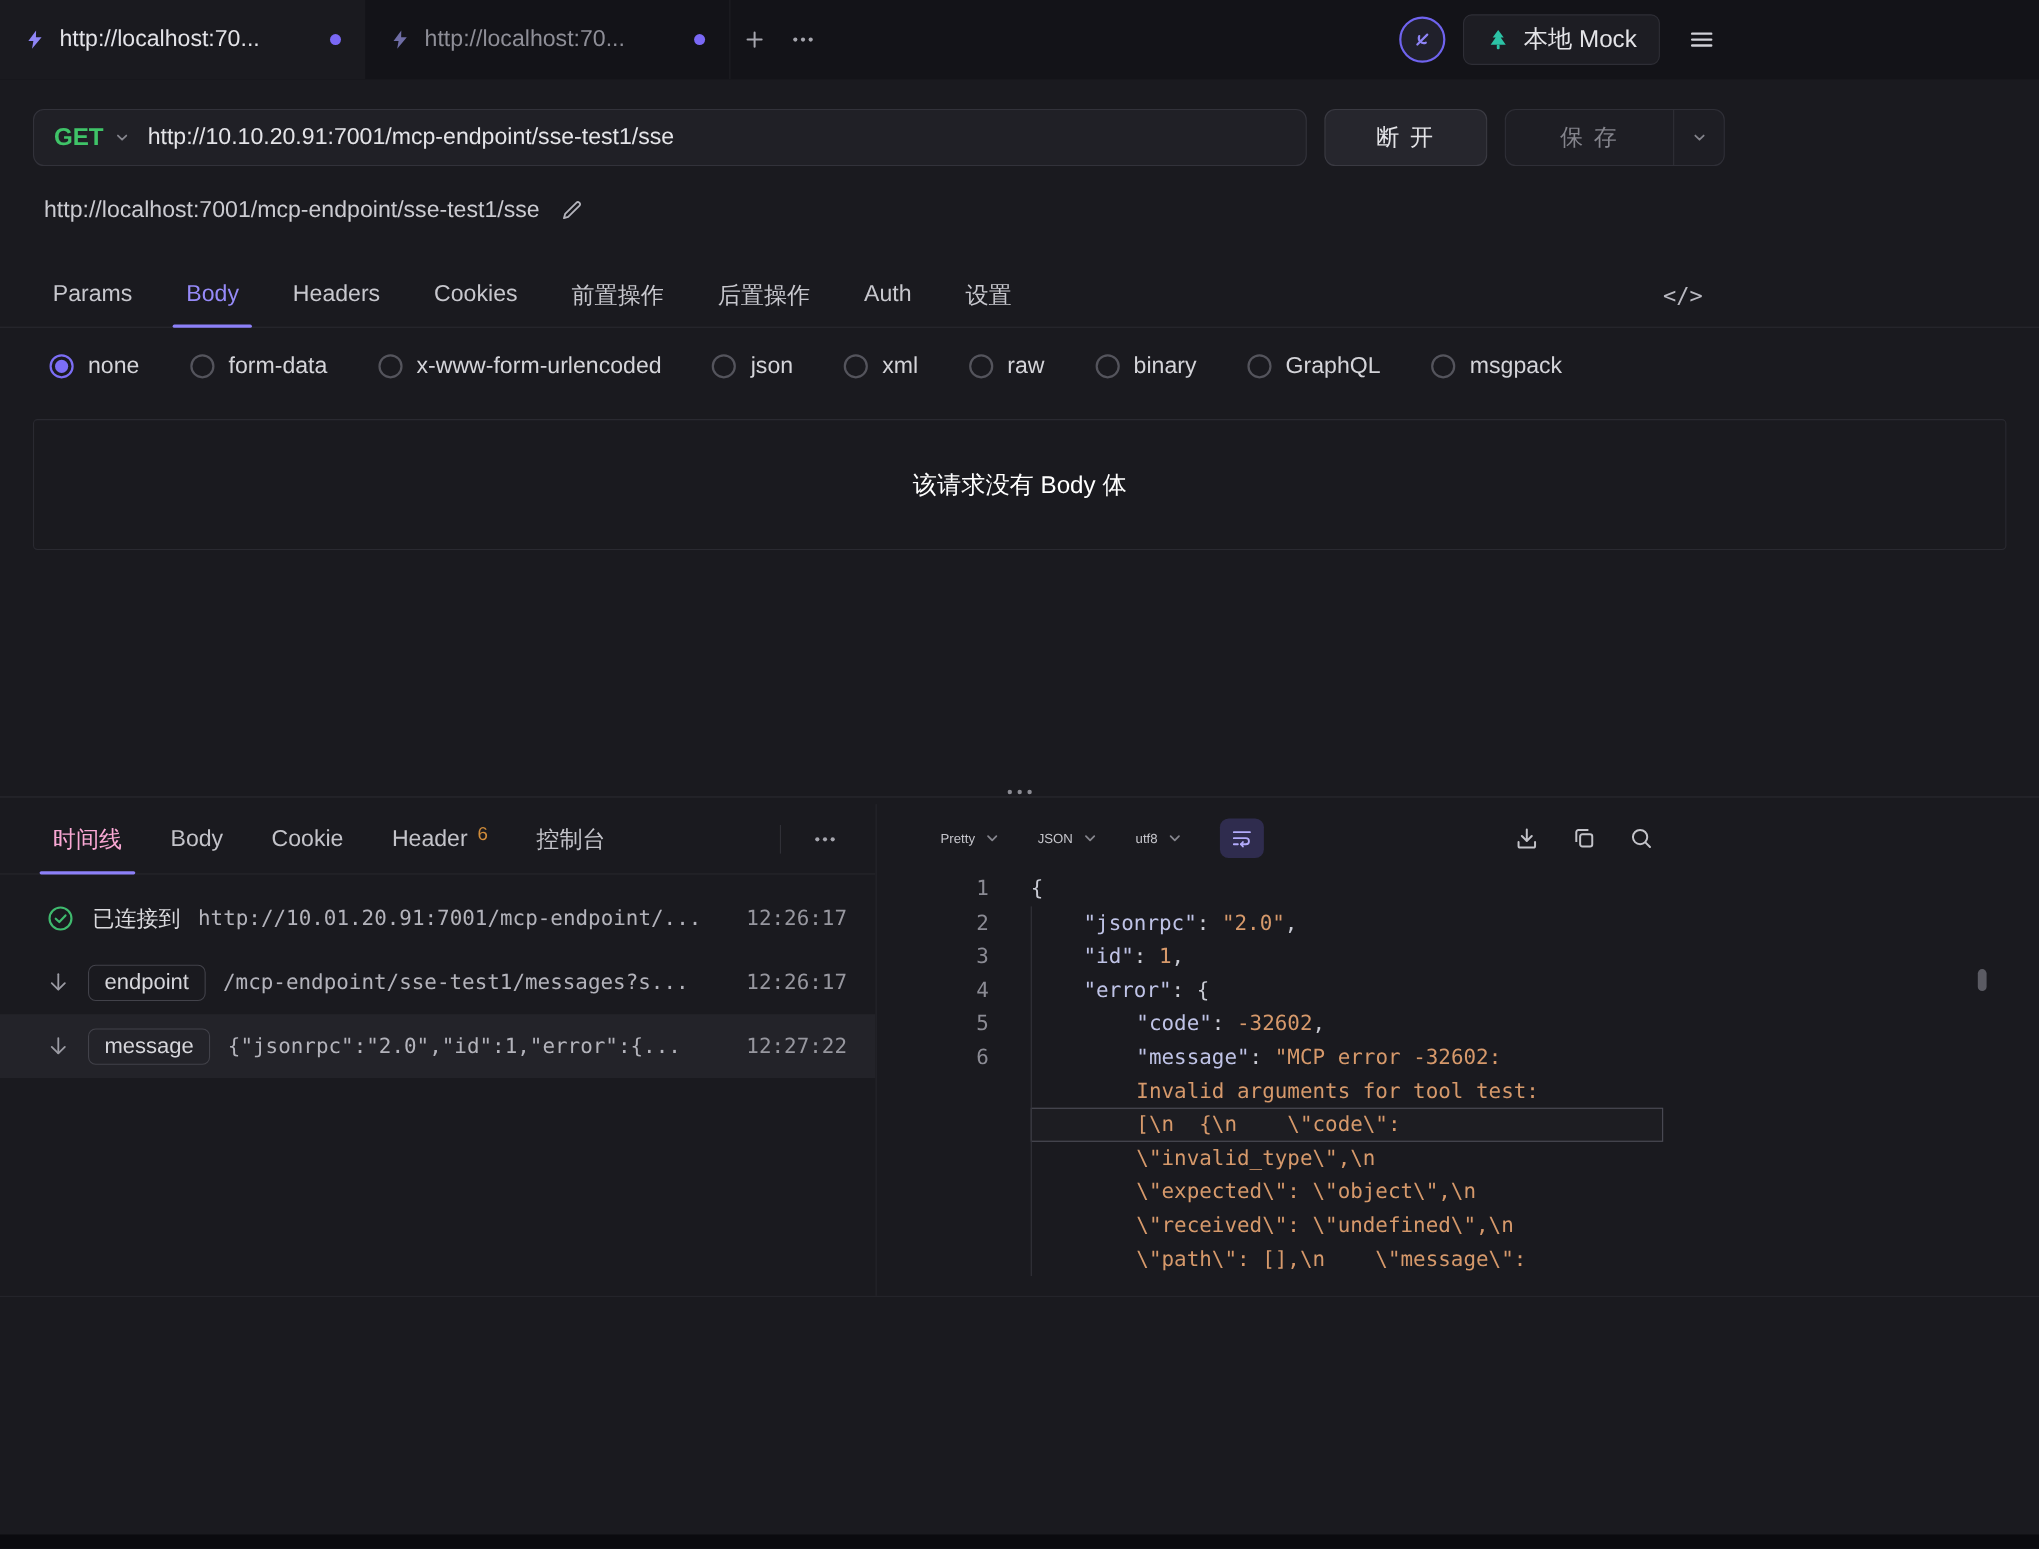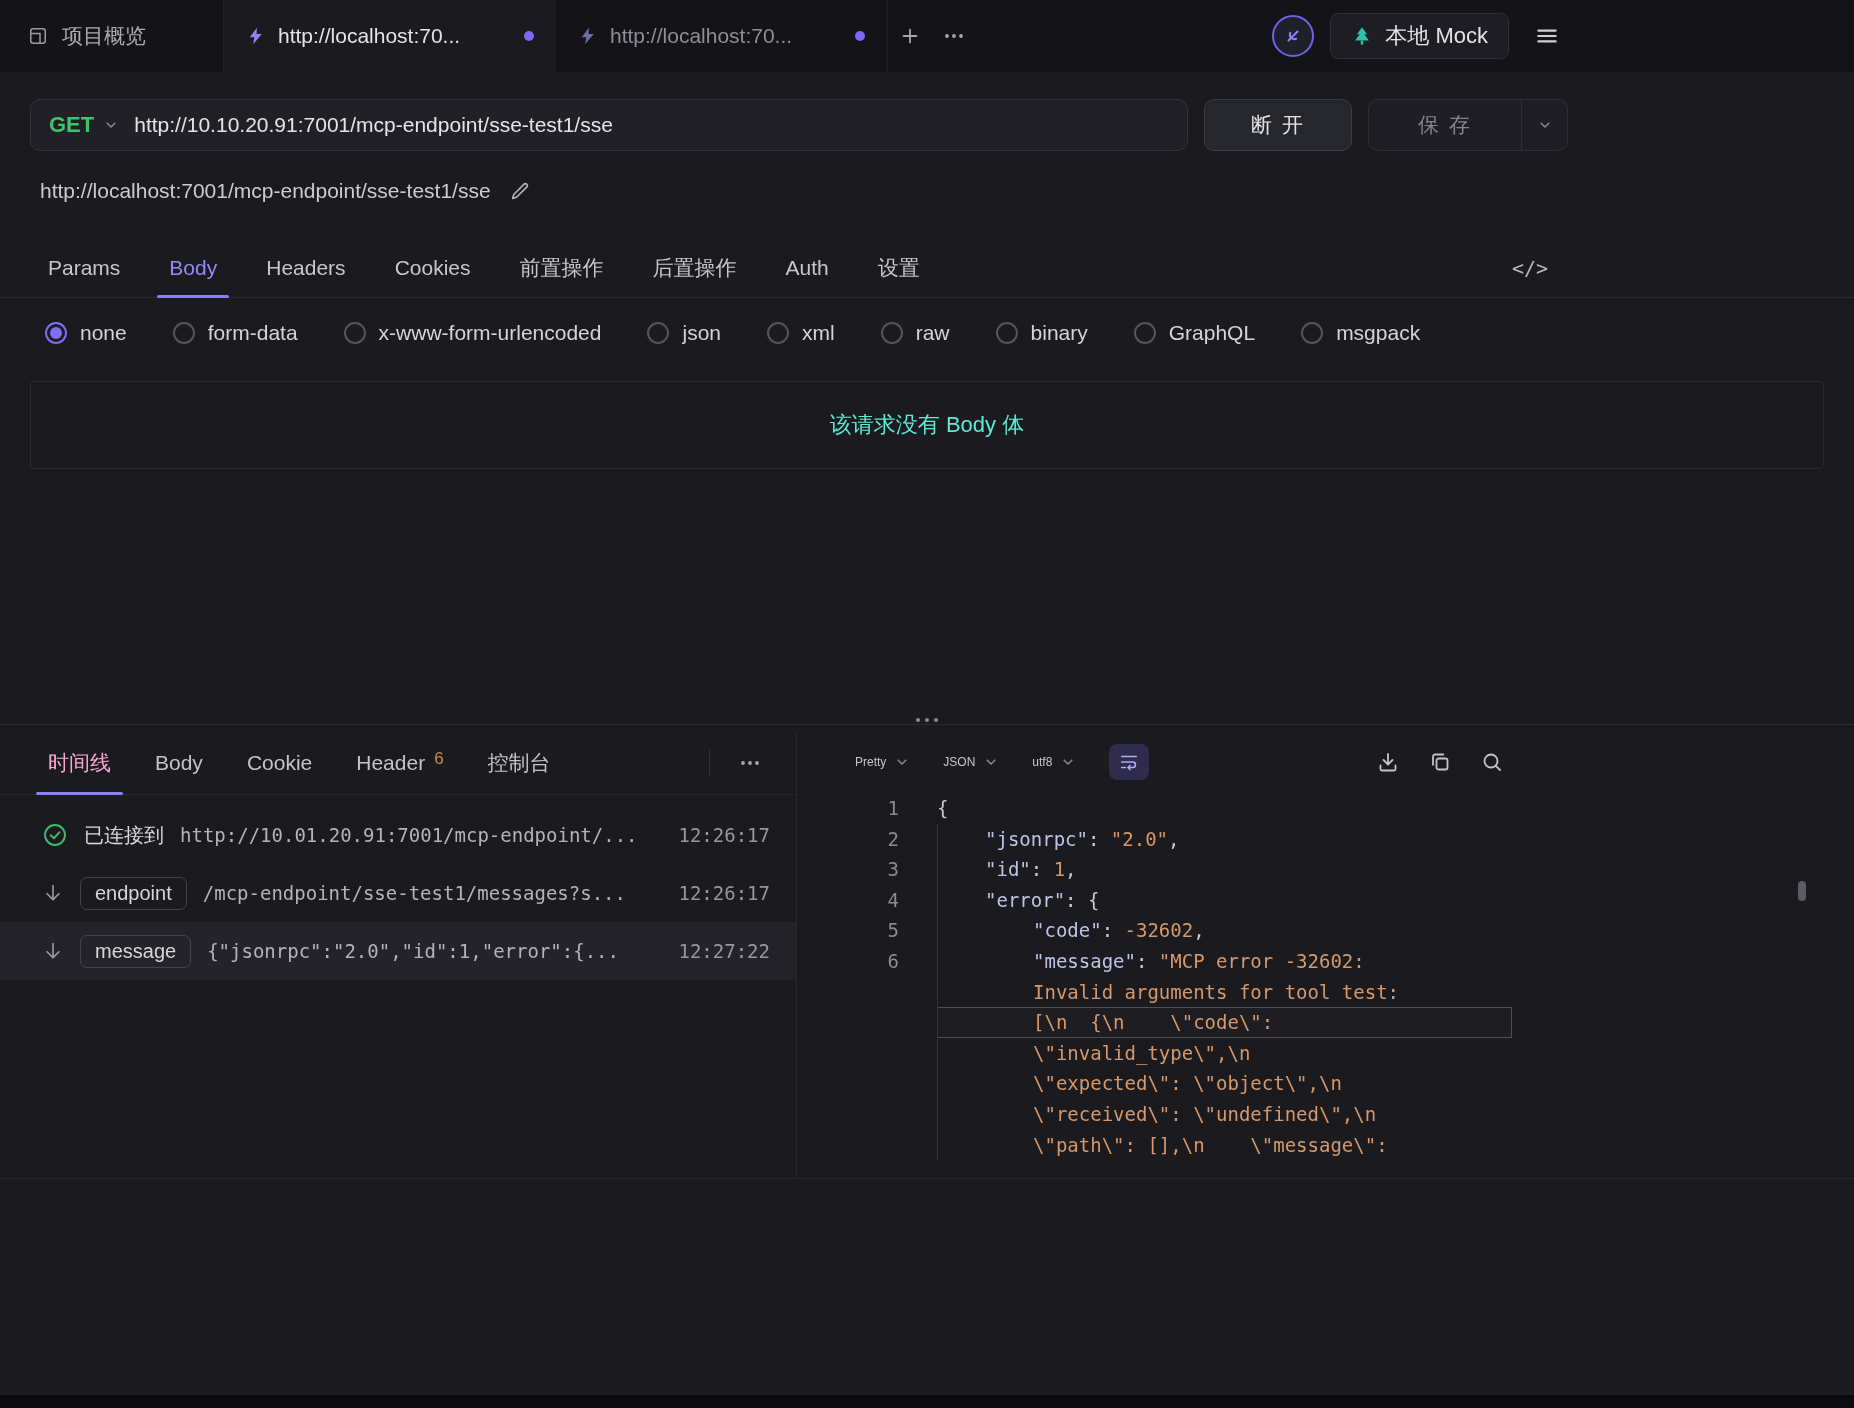--- a/index.html
+++ b/index.html
@@ -67,22 +67,22 @@
 
   
   .radio-row { flex:none; height:70px; display:flex; align-items:center; gap:46px; padding:0 30px 0 45px; }
   .radio-item { display:flex; align-items:center; gap:13px; white-space:nowrap; }
   .radio { width:22px; height:22px; border-radius:50%; border:2px solid #54545c; position:relative; flex:none; }
   .radio.checked { border-color:#7c6ef5; }
   .radio.checked::after { content:""; position:absolute; inset:3px; border-radius:50%; background:#7c6ef5; }
   .radio-label { font-size:21px; color:#d4d4d9; }
 
   
-  .body-empty { flex:none; height:88px; margin:13px 30px 0; border:1px solid #2a2a31; border-radius:4px;
-    display:flex; align-items:center; justify-content:center; font-size:22px; color:#5eead4; }
+  .body-empty { flex:none; height:119px; margin:13px 30px 0; border:1px solid #2a2a31; border-radius:4px;
+    display:flex; align-items:center; justify-content:center; font-size:22px; color:#ffffff; }
   .spacer { flex:1; }
 
   
   .splitter { flex:none; height:16px; position:relative; cursor:row-resize; }
   .splitter::before { content:""; position:absolute; left:0; right:0; top:9px; height:1px; background:#2a2a30; }
   .grip { position:absolute; top:3px; left:50%; transform:translateX(-50%); display:flex; gap:5px; }
   .grip i { width:4px; height:4px; border-radius:50%; background:#8a8a92; }
 
   
   .bottom { flex:none; height:448px; display:flex; border-bottom:1px solid #26262c; min-height:0; }
@@ -130,29 +130,20 @@
 
   .bottom-space { flex:none; height:216px; }
   .footer-strip { flex:none; height:13px; background:#0b0b0f; }
 </style>
 </head>
 <body>
 
 <div class="app" data-interactable="false">
 
   <header class="topbar" data-interactable="false">
-    <div class="project-tab" data-interactable="true">
-      <span class="bolt" style="color:#9a9aa2" data-interactable="false">
-        <svg width="20" height="20" viewBox="0 0 20 20" fill="none" stroke="currentColor" stroke-width="1.5">
-            <rect x="2.75" y="2.75" width="14.5" height="14.5" rx="2.5"></rect>
-            <path d="M2.75 7.5 H12 V17"></path>
-          </svg>
-      </span>
-      <span data-interactable="false">项目概览</span>
-    </div>
 
     <div class="doc-tab active" data-interactable="true">
       <span class="bolt" data-interactable="false">
         <svg width="20" height="20" viewBox="0 0 24 24" fill="currentColor">
             <path d="M13 2 L4.5 13.5 H10 L8.5 22 L19 9.5 H12.8 Z"></path>
           </svg>
       </span>
       <span class="doc-tab-label" data-interactable="false">http://localhost:70...</span>
       <span class="unsaved-dot" data-interactable="false"></span>
     </div>

